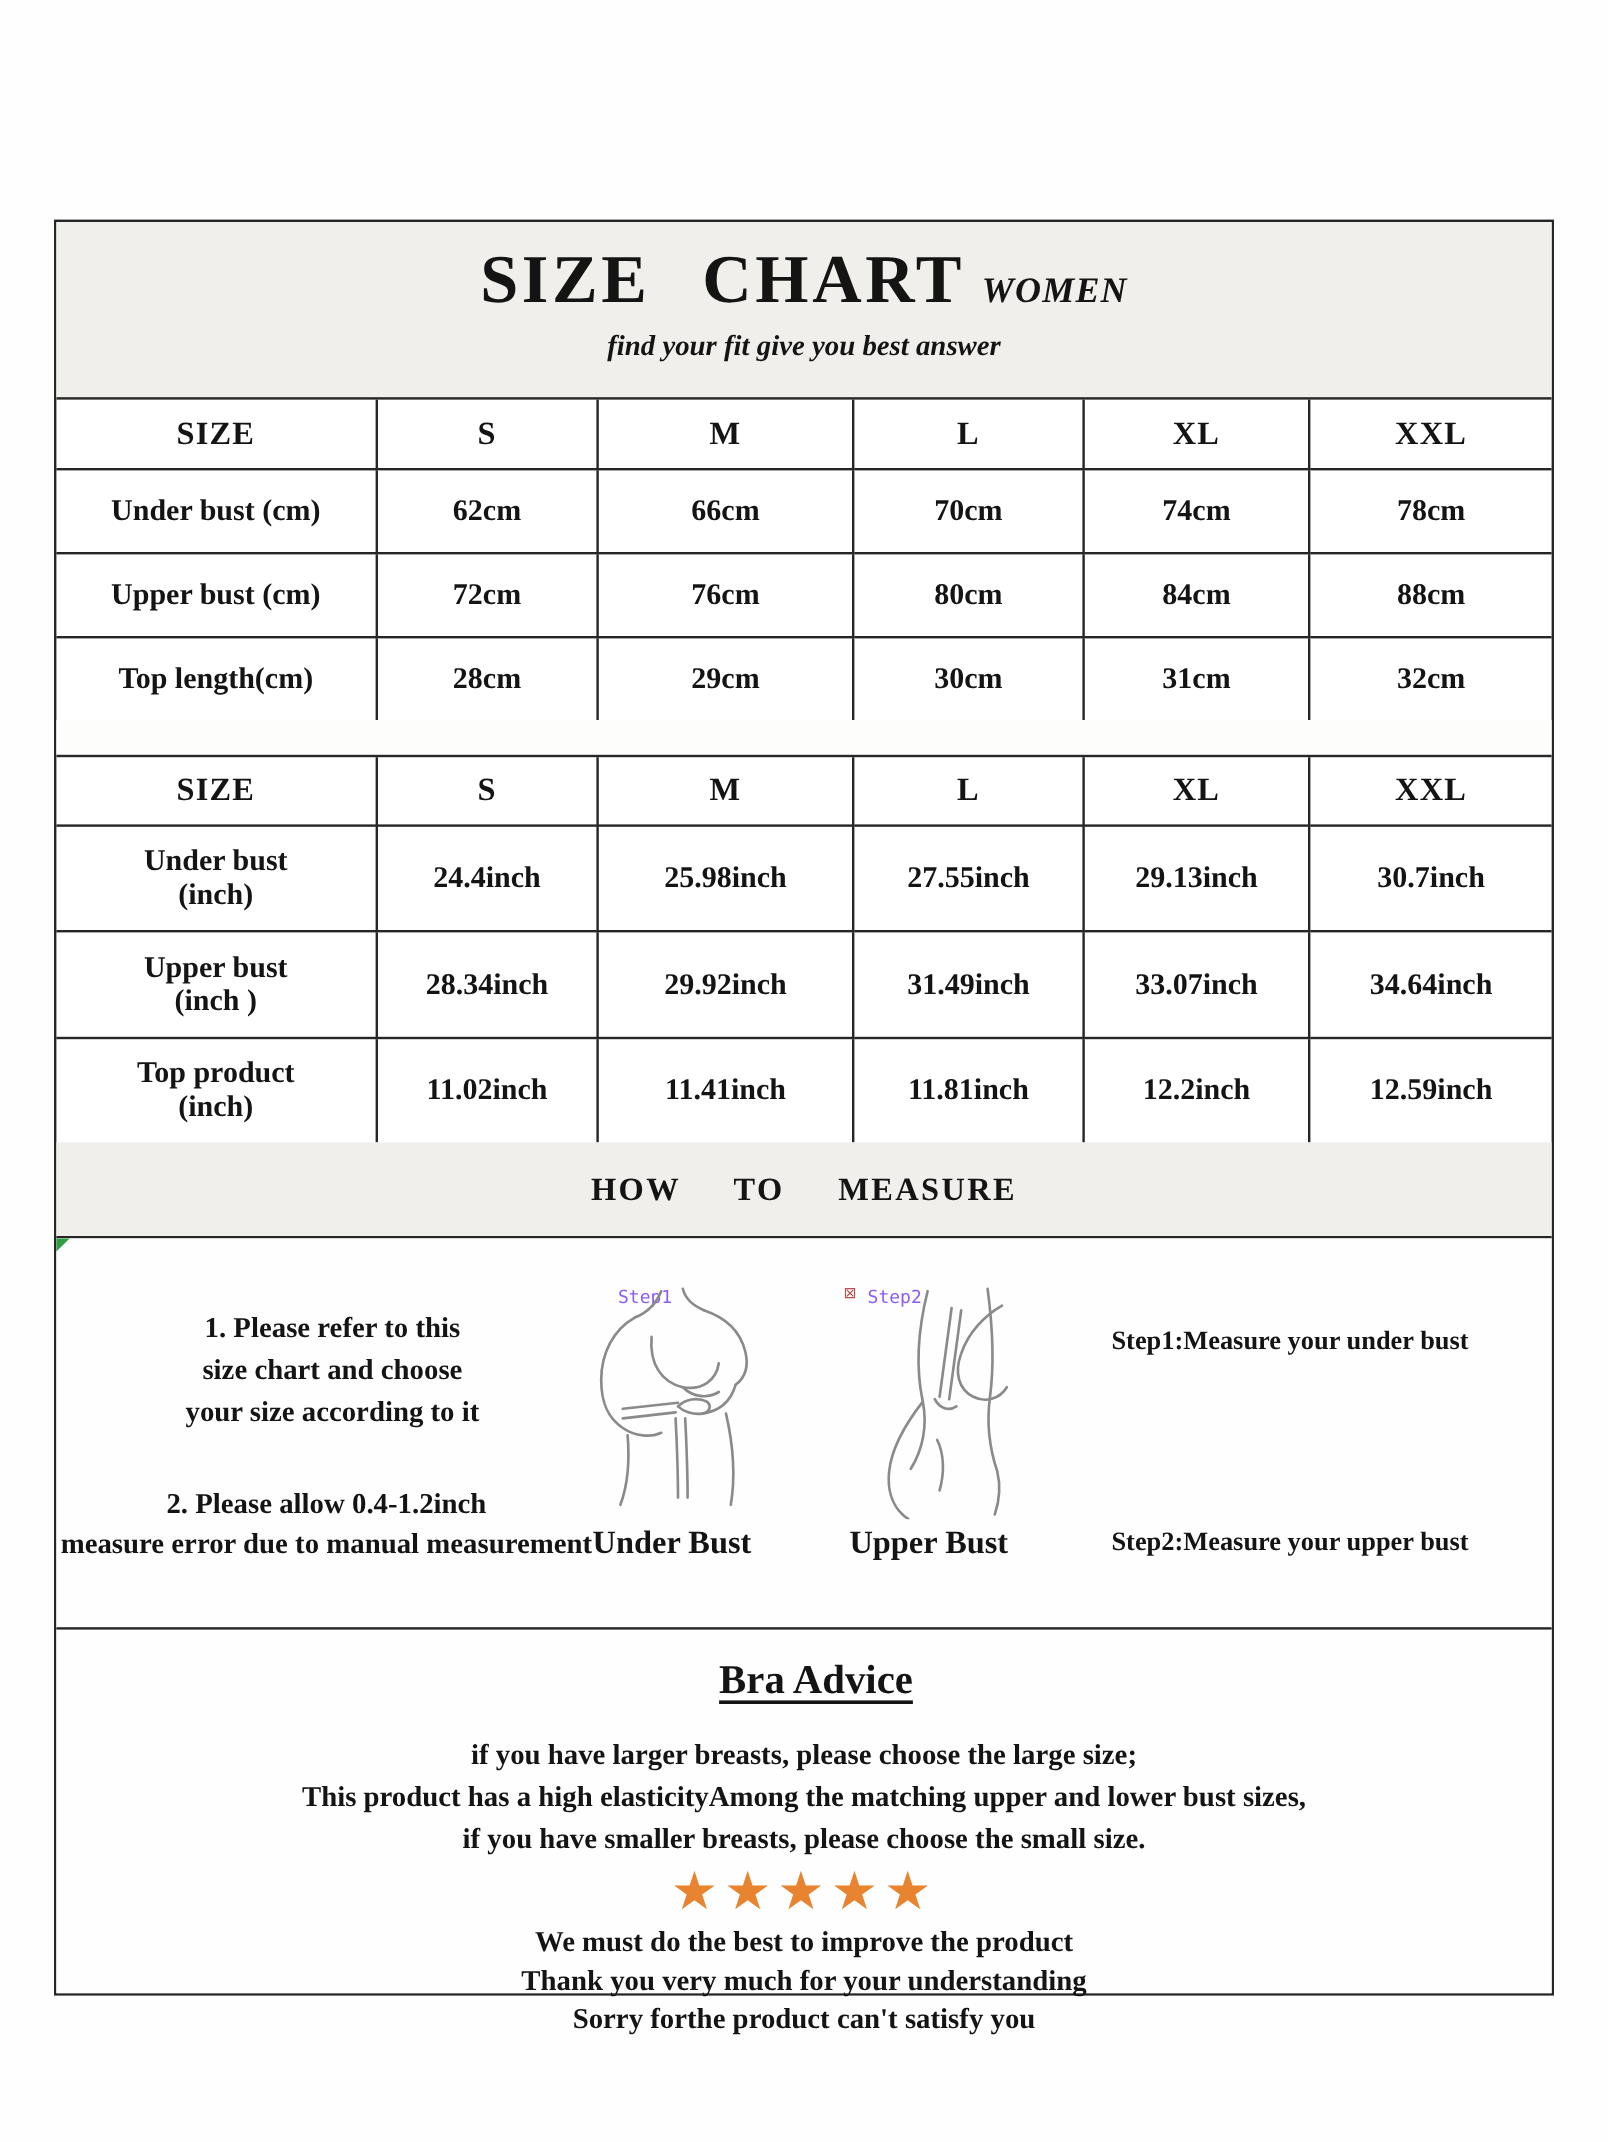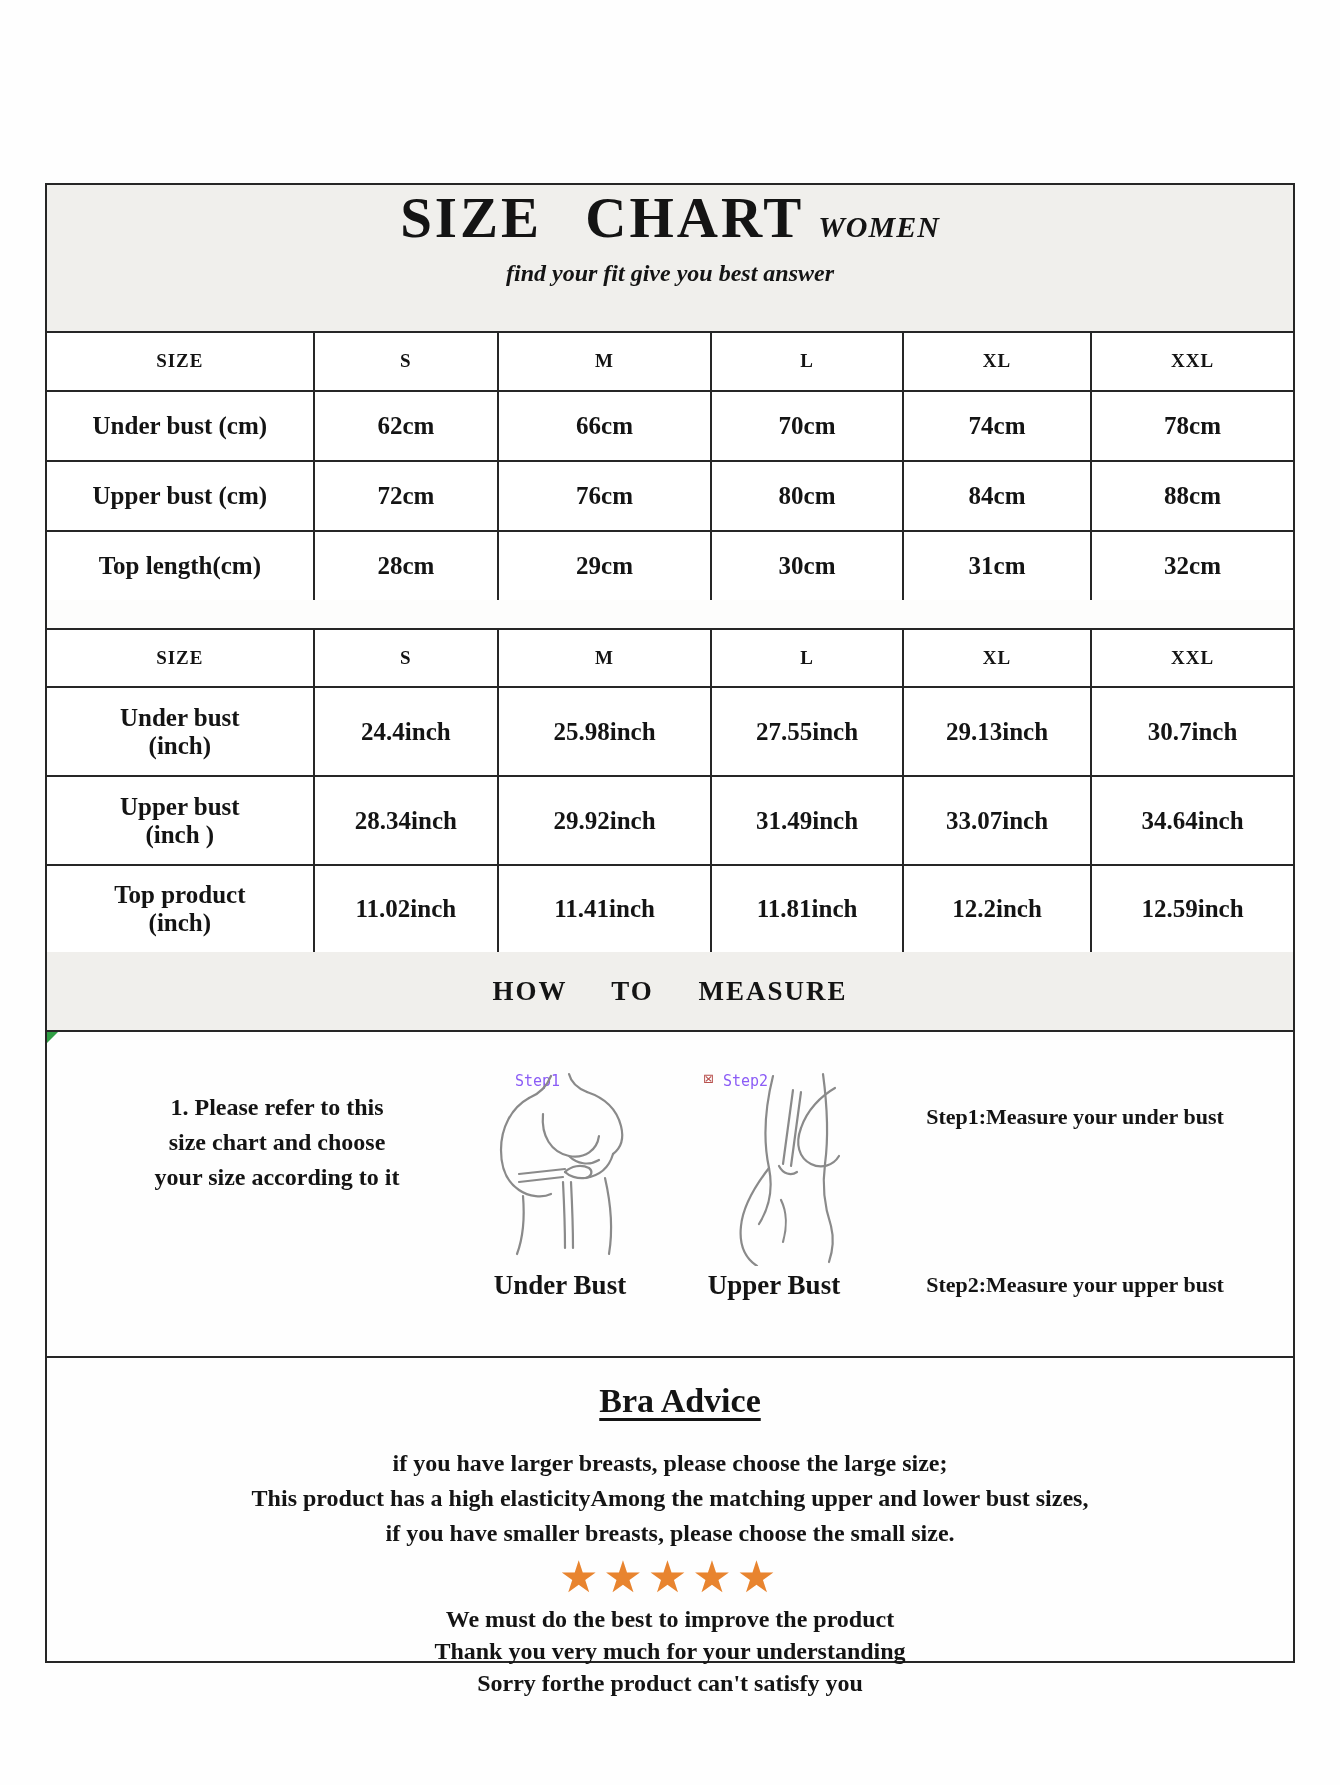--- a/index.html
+++ b/index.html
@@ -3,32 +3,32 @@
 <meta charset="utf-8">
 <style>
   html,body{margin:0;padding:0;background:#ffffff;}
   .page{position:relative;width:1340px;height:1785px;background:#fefefe;overflow:hidden;
         font-family:"Liberation Serif","DejaVu Serif",serif;color:#141414;}
   .chart-box{position:absolute;left:45px;top:183px;width:1250px;height:1480px;
              border:2px solid #262626;background:#ffffff;box-sizing:border-box;
              display:flex;flex-direction:column;}
   
   .title-band{height:148px;box-sizing:border-box;background:#F0EFEC;border-bottom:2px solid #262626;
-              text-align:center;padding-top:0;}
+              text-align:center;padding-top:16px;}
   .title-line{font-weight:700;}
   .title-main{font-size:57px;letter-spacing:3px;word-spacing:26px;}
   .title-suffix{font-size:30px;font-style:italic;margin-left:14px;letter-spacing:1px;}
   .subtitle{font-size:24px;font-style:italic;font-weight:700;margin-top:10px;}
   
   .tbl-wrap1{height:268px;}
   .tbl-wrap2{height:323px;}
   table.sizes{width:100%;height:100%;border-collapse:collapse;table-layout:fixed;}
   table.sizes td{border:2px solid #262626;text-align:center;vertical-align:middle;
                  font-weight:700;font-size:25px;padding:0;}
-  table.sizes tr.hdr td{font-size:19px;letter-spacing:1px;}
+  table.sizes tr.hdr td{font-size:27px;letter-spacing:1px;}
   table.sizes tr:first-child>td{border-top:none;}
   table.sizes tr:last-child>td{border-bottom:none;}
   table.sizes td:first-child{border-left:none;}
   table.sizes td:last-child{border-right:none;}
   .tbl-wrap1 tr.hdr{height:58px;}
   .tbl-wrap2 tr.hdr{height:57px;}
   .gap-band{height:31px;box-sizing:border-box;background:#fdfdfc;border-bottom:2px solid #262626;}
   
   .how-band{height:80px;box-sizing:border-box;background:#F0EFEC;border-bottom:2px solid #262626;
             display:flex;align-items:center;justify-content:center;}
@@ -180,20 +180,22 @@
     <div class="how-band">
       <div class="how-title">HOW TO MEASURE</div>
     </div>
 
     <div class="measure-sec">
       <div class="green-tri"></div>
 
       <div class="note note1">1. Please refer to this
 size chart and choose
 your size according to it</div>
+      <div class="note note2">2. Please allow 0.4-1.2inch
+measure error due to manual measurement</div>
 
       <div class="step-label step1-label">Step1</div>
       <div class="marker">⊠</div>
       <div class="step-label step2-label">Step2</div>
 
       <svg class="fig fig1" width="180" height="192" viewBox="0 0 180 192">
         <g fill="none" stroke="#8a8a8a" stroke-width="2.2" stroke-linecap="round">
           <path d="M66,4 C62,14 54,22 44,26"></path>
           <path d="M84,2 C86,10 92,16 102,20"></path>
           <path d="M44,26 C26,36 16,56 16,78 C16,98 22,110 34,118 C44,125 58,126 66,122"></path>

